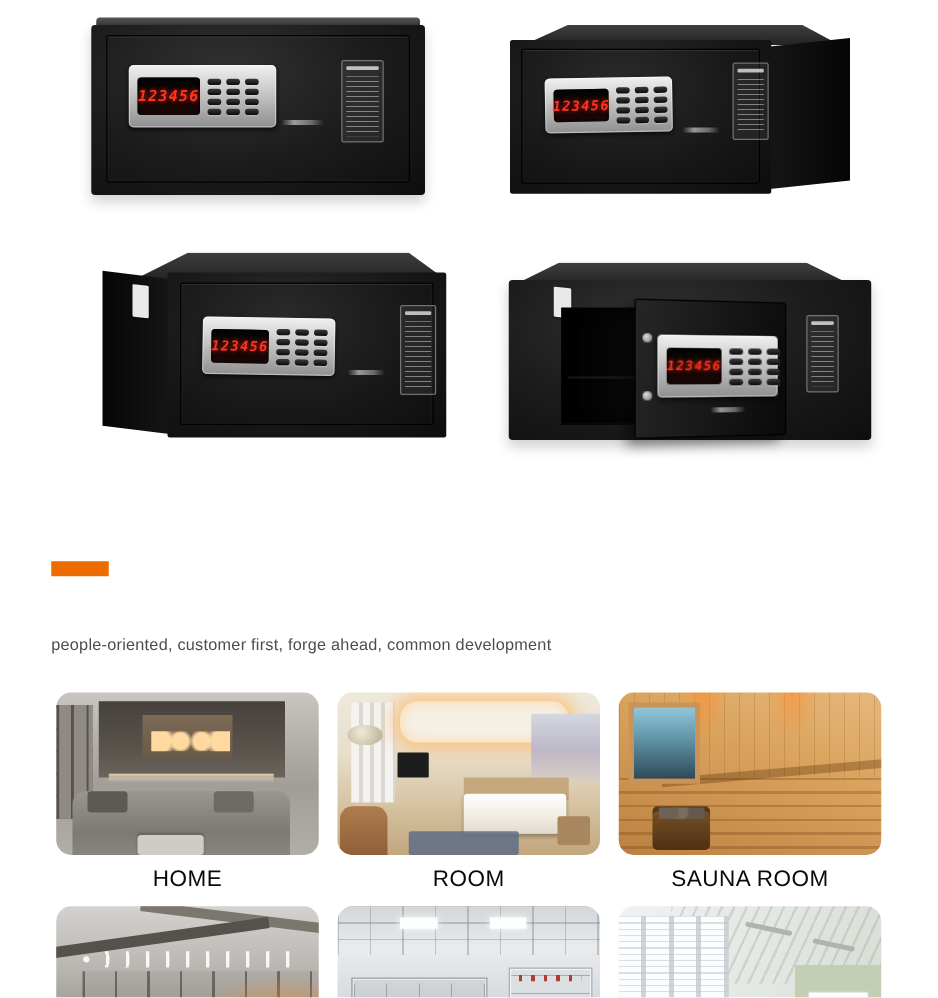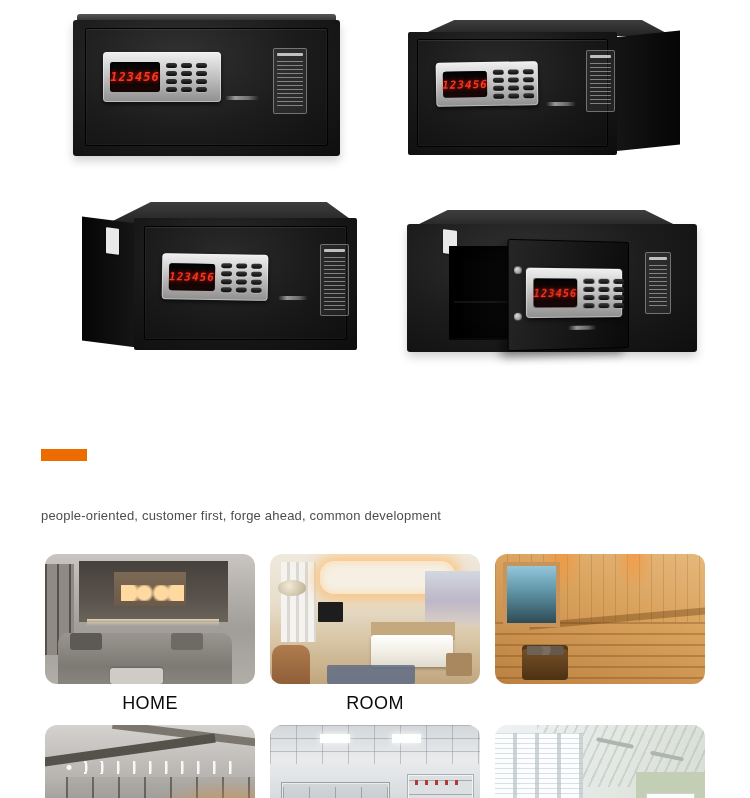--- a/index.html
+++ b/index.html
@@ -340,20 +340,21 @@
       <div class="ph-planksh"></div>
       <div class="ph-benchline"></div>
       <div class="ph-glow1"></div>
       <div class="ph-glow2"></div>
       <div class="ph-swindow">
         <div class="ph-mountain"></div>
       </div>
       <div class="ph-heater"></div>
       <div class="ph-stones"></div>
     </div>
+    <div class="caption">SAUNA ROOM</div>
   </div>
 
   <div class="card row2 col1">
     <div class="photo photo-office">
       <div class="ph-beam2"></div>
       <div class="ph-beam1"></div>
       <div class="ph-spots"></div>
       <div class="ph-glass"></div>
       <div class="ph-warmglow"></div>
     </div>

